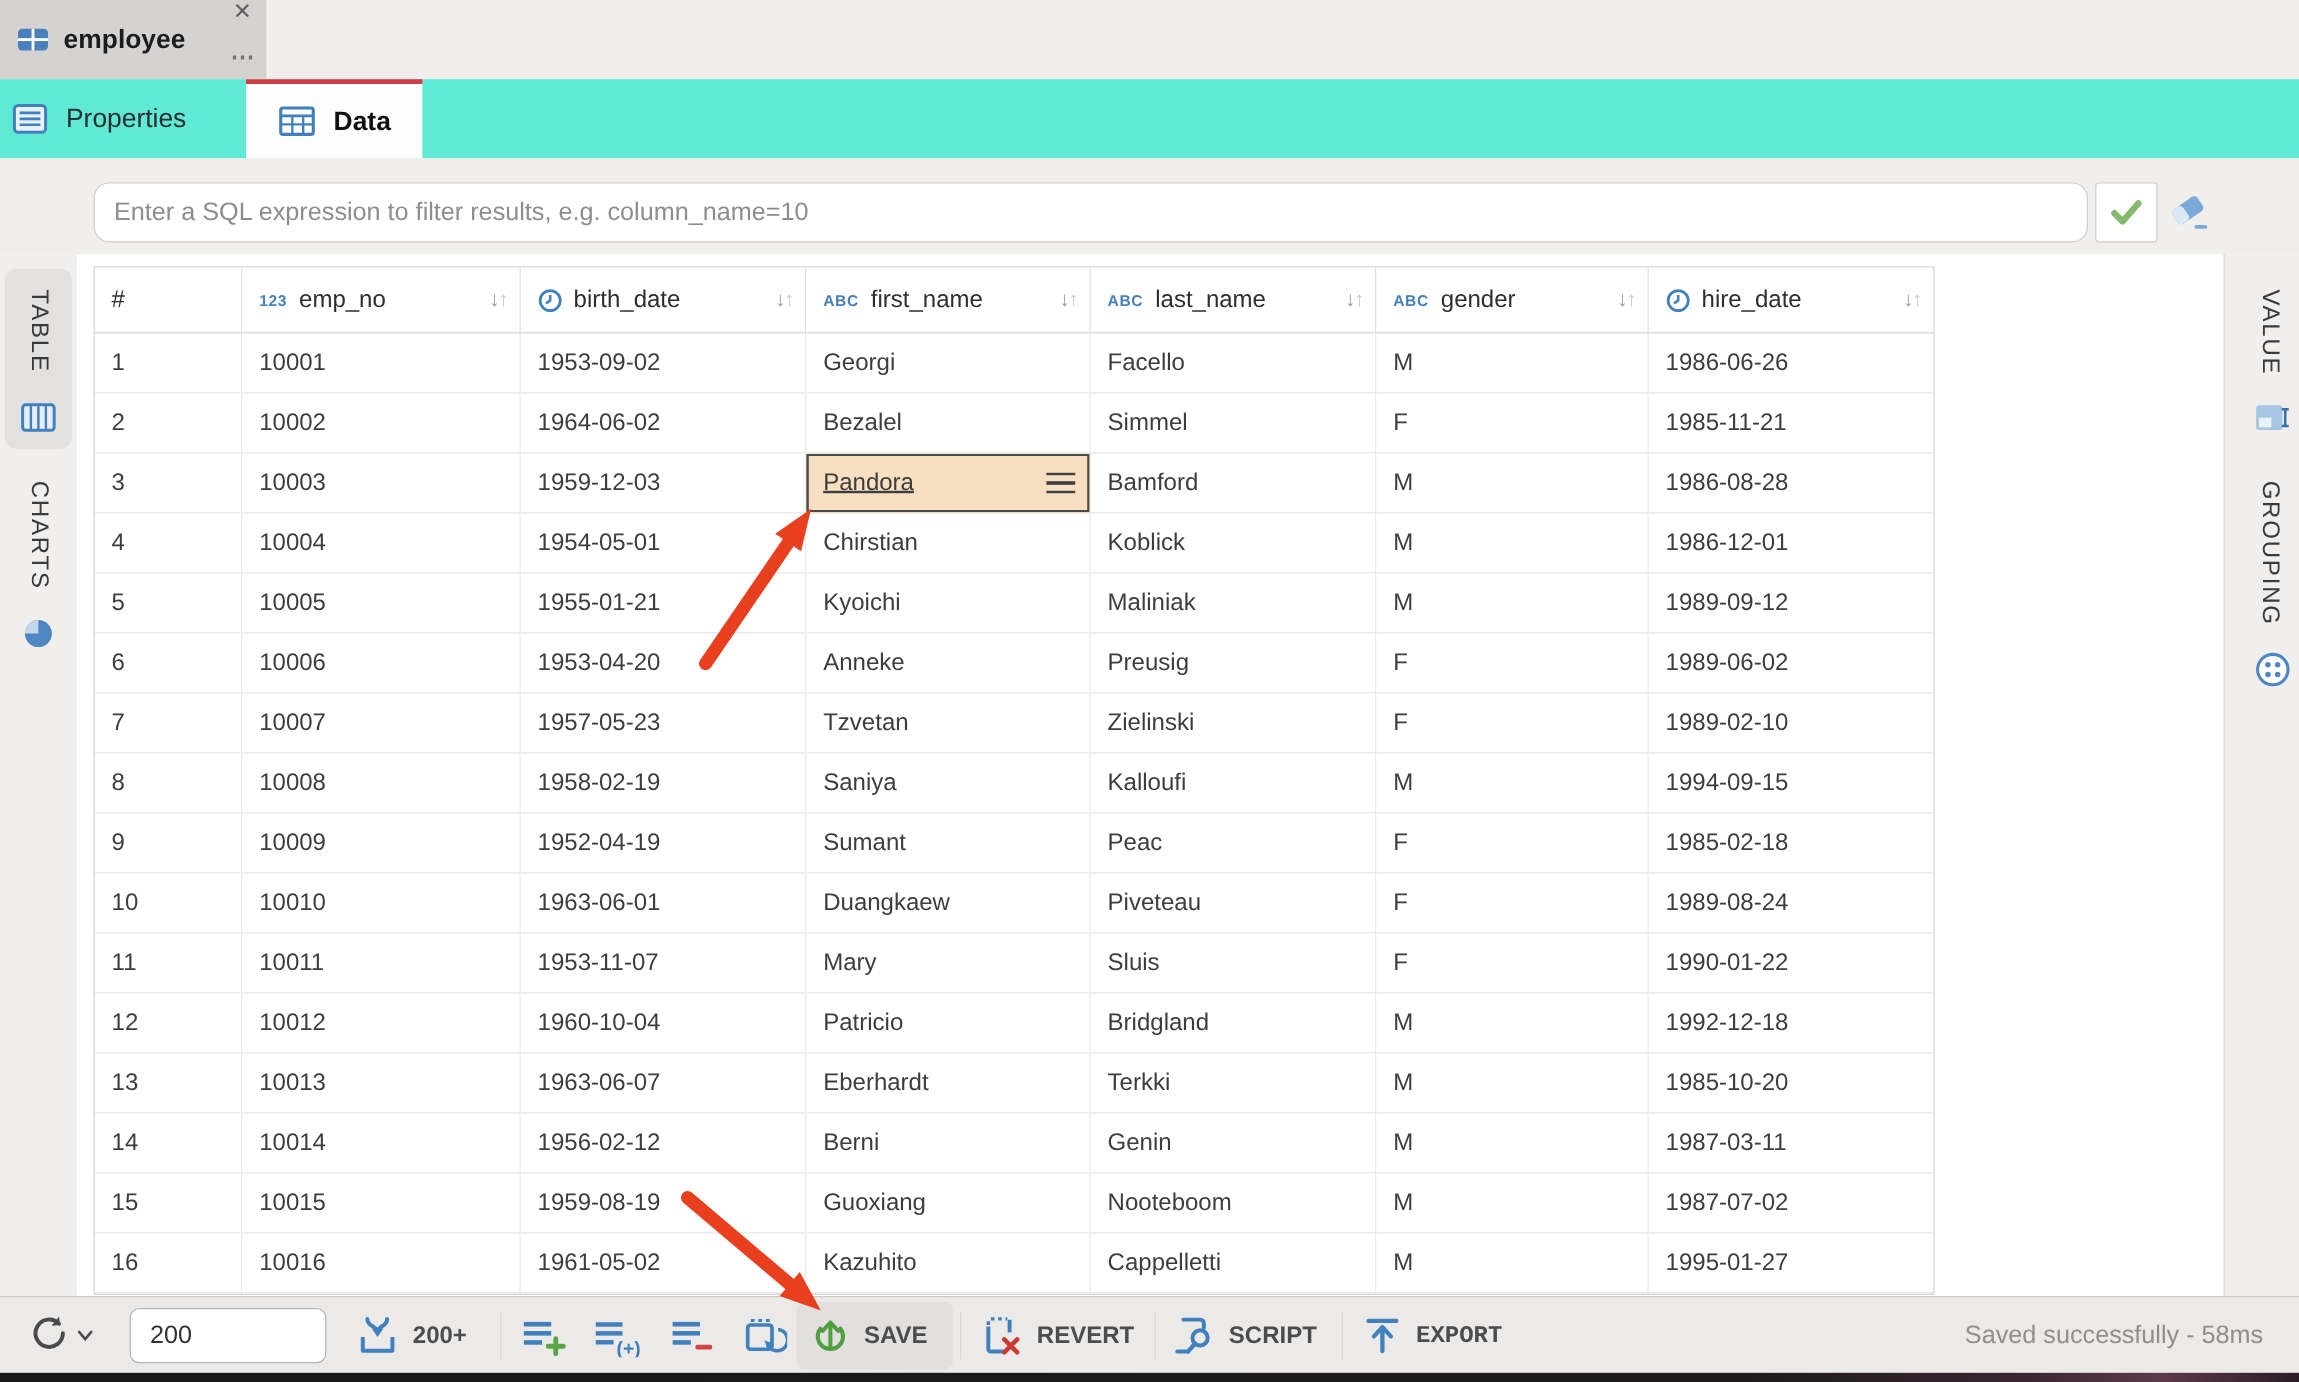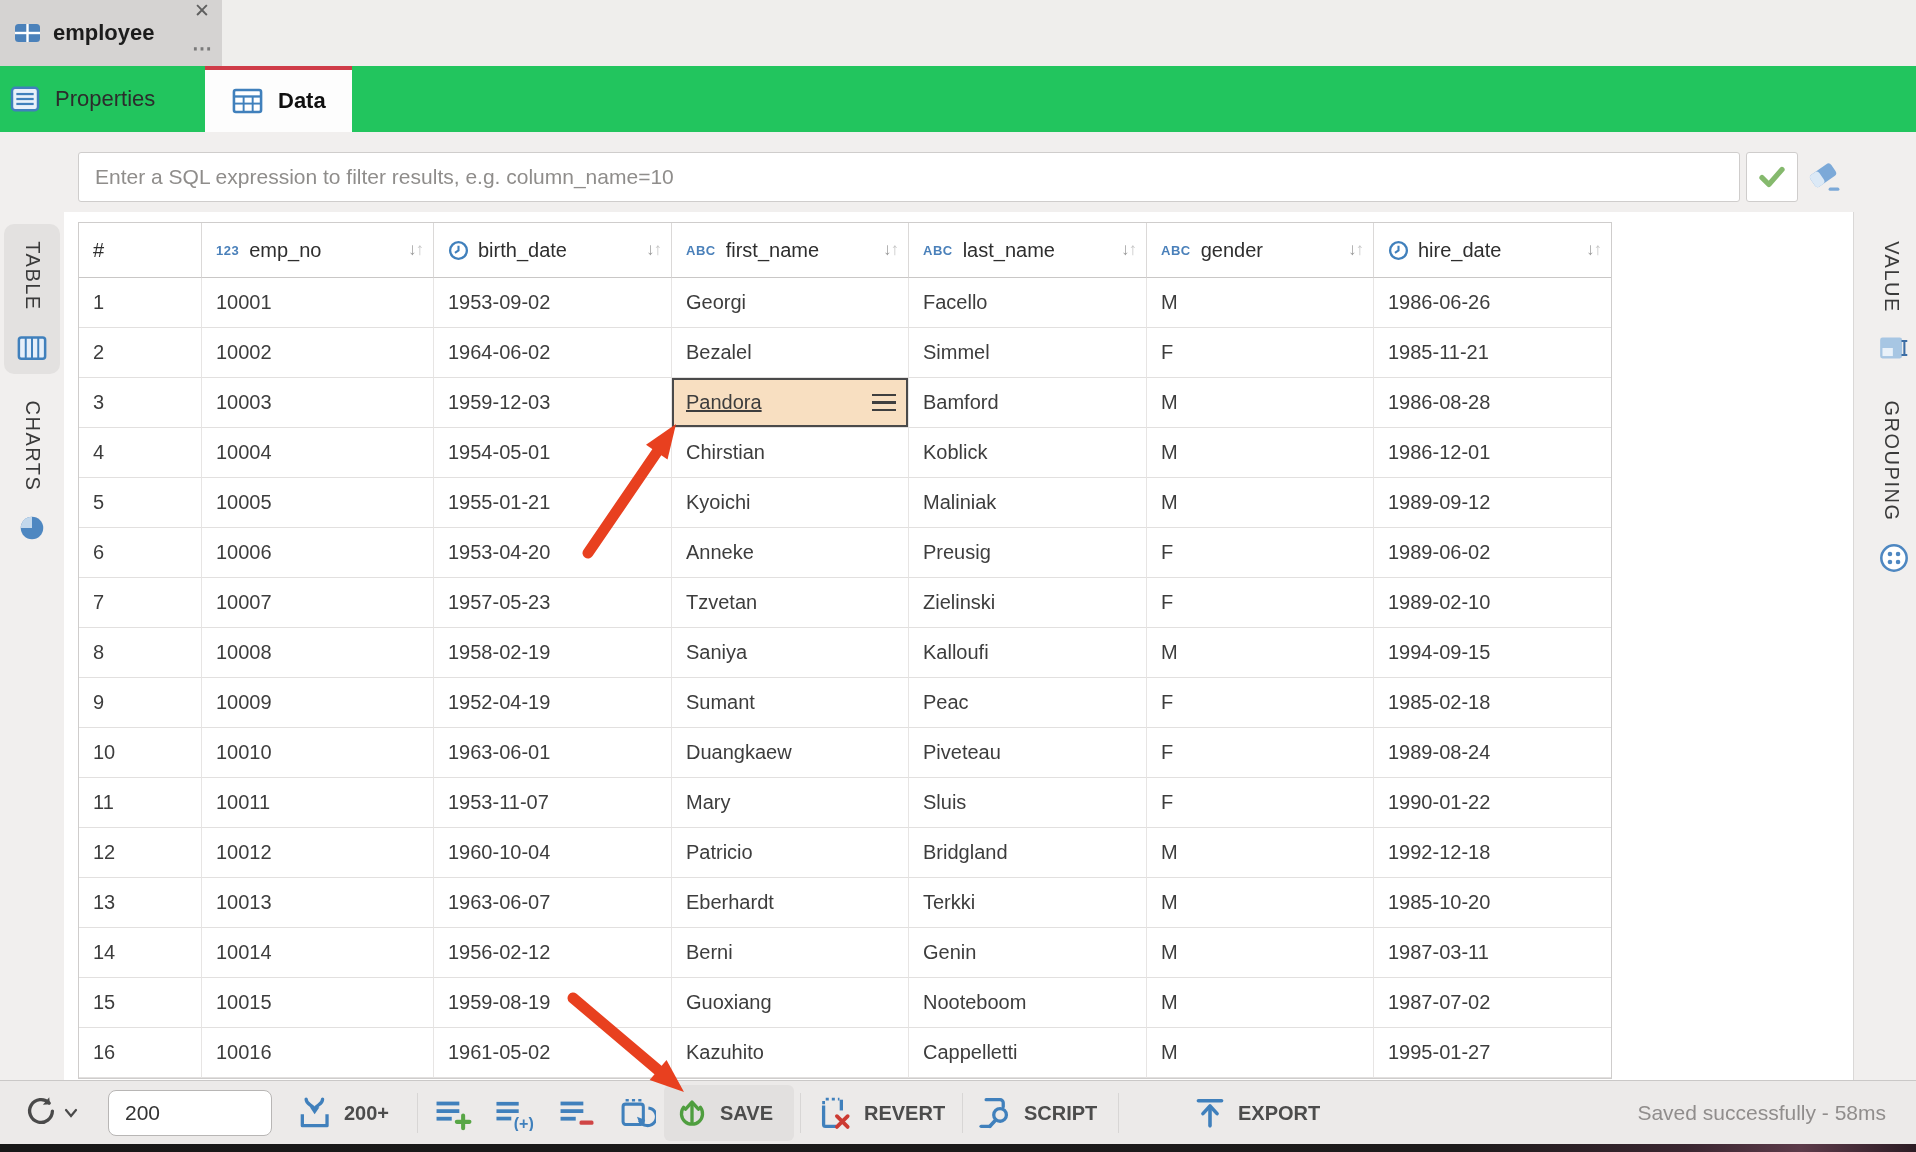--- a/index.html
+++ b/index.html
@@ -8,31 +8,31 @@
   #app { position:absolute; inset:0; width:1916px; height:1152px; }
 
   
   .tabstrip { position:absolute; left:0; top:0; width:1916px; height:66px; background:#efeeec; }
   .emp-tab { position:absolute; left:0; top:0; width:222px; height:66px; background:#d5d3d2; display:flex; align-items:center; padding-left:14px; }
   .emp-title { font-size:22px; font-weight:bold; color:#1c1c1c; margin-left:12px; }
   .tab-close { position:absolute; left:194px; top:1px; font-size:19px; color:#5f5f5f; cursor:default; line-height:1; }
   .tab-overflow { position:absolute; left:192px; top:38px; font-size:20px; font-weight:bold; color:#7a7a7a; letter-spacing:1px; line-height:1; }
 
   
-  .subtabs { position:absolute; left:0; top:66px; width:1916px; height:66px; background:#22c55e; }
+  .subtabs { position:absolute; left:0; top:66px; width:1916px; height:66px; background:#5eead4; }
   .subtab { position:absolute; top:0; height:66px; display:flex; align-items:center; }
   .subtab .lbl { font-size:22px; color:#2c2c2c; margin-left:15px; }
   .subtab.active { background:#fdfdfd; border-top:4px solid #cf3c48; }
   .subtab.active .lbl { font-weight:bold; color:#101010; }
   .tab-properties { left:0; width:205px; padding-left:10px; }
   .tab-diagram { left:352px; width:190px; padding-left:13px; }
 
   
   .filterbar { position:absolute; left:0; top:132px; width:1916px; height:80px; background:#f1efee; }
-  .filter-input { position:absolute; left:78px; top:20px; width:1662px; height:50px; border:1px solid #cfcdcc; border-radius:3px; background:#fff; font-family:"Liberation Sans",sans-serif; font-size:21px; color:#3a3a3a; padding:0 16px; outline:none; }
+  .filter-input { position:absolute; left:78px; top:20px; width:1662px; height:50px; border:1px solid #cfcdcc; border-radius:13px; background:#fff; font-family:"Liberation Sans",sans-serif; font-size:21px; color:#3a3a3a; padding:0 16px; outline:none; }
   .filter-input::placeholder { color:#8f8d8b; opacity:1; }
   .filter-apply { position:absolute; left:1746px; top:20px; width:52px; height:50px; background:#fff; border:1px solid #cfcdcc; border-radius:3px; display:flex; align-items:center; justify-content:center; }
   .filter-clear { position:absolute; left:1806px; top:27px; width:38px; height:38px; display:flex; align-items:center; justify-content:center; }
 
   
   .leftrail { position:absolute; left:0; top:212px; width:64px; height:868px; background:#f1efee; }
   .rightrail { position:absolute; left:1853px; top:212px; width:63px; height:868px; background:#f1efee; border-left:1px solid #dad8d7; }
   .rail-chip { position:absolute; left:4px; top:12px; width:56px; height:150px; background:#e3e1e0; border-radius:10px; }
   .vtext { position:absolute; font-size:20px; color:#3a3a3a; letter-spacing:1.5px; white-space:nowrap; transform:translate(-50%,-50%) rotate(90deg); }
   .railicon { position:absolute; transform:translate(-50%,-50%); line-height:0; }
@@ -458,21 +458,21 @@
         <svg width="38" height="36" viewBox="0 0 30 28">
             <path d="M8 3.5 H19 A2.5 2.5 0 0 1 21.5 6 V9" fill="none" stroke="#4080bc" stroke-width="2.6" stroke-linecap="round"></path>
             <circle cx="19" cy="15.5" r="5" fill="none" stroke="#4080bc" stroke-width="2.6"></circle>
             <path d="M15.5 19.5 L11 24.5" stroke="#4080bc" stroke-width="2.8" stroke-linecap="round"></path>
             <path d="M4 24.5 H11" stroke="#4080bc" stroke-width="2.6" stroke-linecap="round"></path>
           </svg>
       </span>
       <span class="tlabel">SCRIPT</span>
     </div>
     <div class="tsep" style="left:1118px;"></div>
-    <div class="titem" style="left:1192px;">
+    <div class="titem" style="left:1134px;font-family:Liberation Mono, monospace;">
       <span style="line-height:0">
         <svg width="36" height="36" viewBox="0 0 28 28">
             <path d="M5 4.5 H23" stroke="#4080bc" stroke-width="2.8" stroke-linecap="round"></path>
             <path d="M14 24 V10" stroke="#4080bc" stroke-width="2.8" stroke-linecap="round"></path>
             <path d="M8.5 14.5 L14 8.5 L19.5 14.5" fill="none" stroke="#4080bc" stroke-width="2.8" stroke-linecap="round" stroke-linejoin="round"></path>
           </svg>
       </span>
       <span class="tlabel">EXPORT</span>
     </div>
     <span class="status">Saved successfully - 58ms</span>

